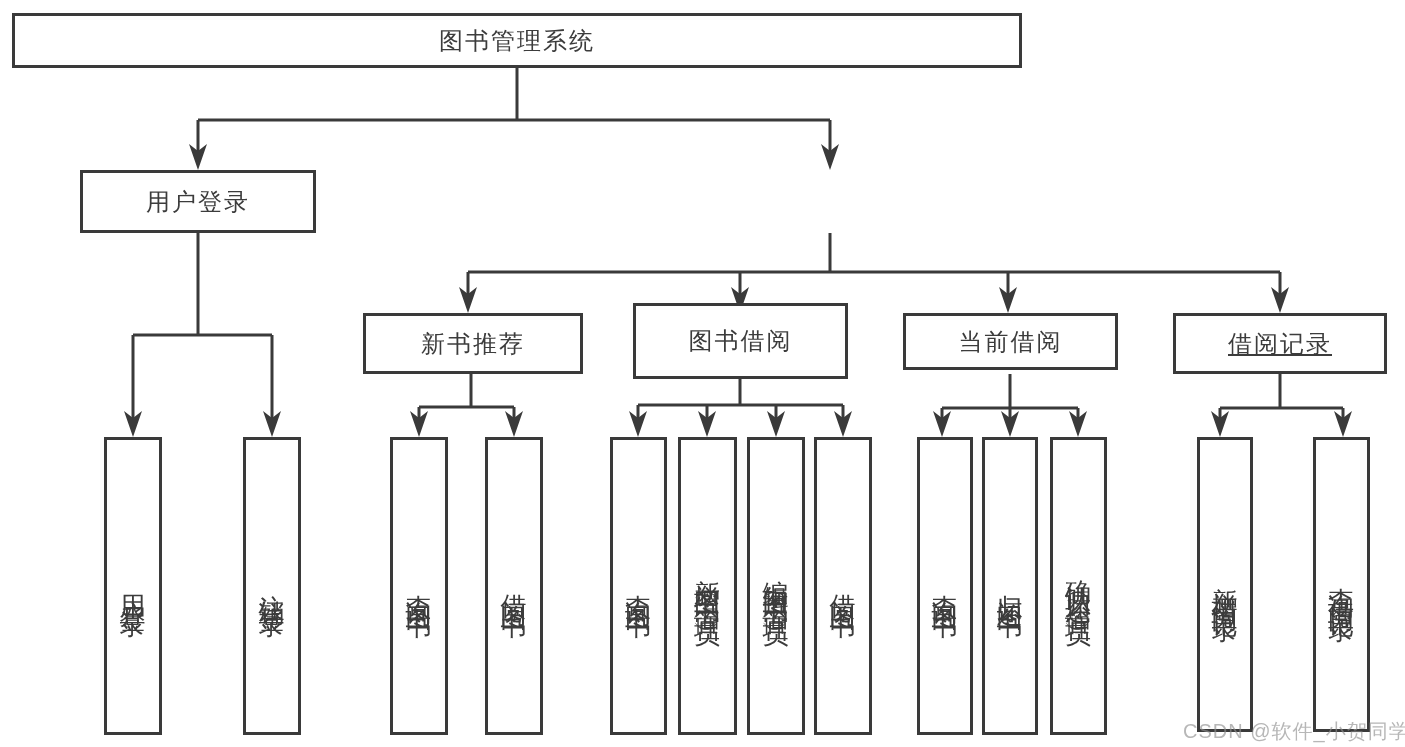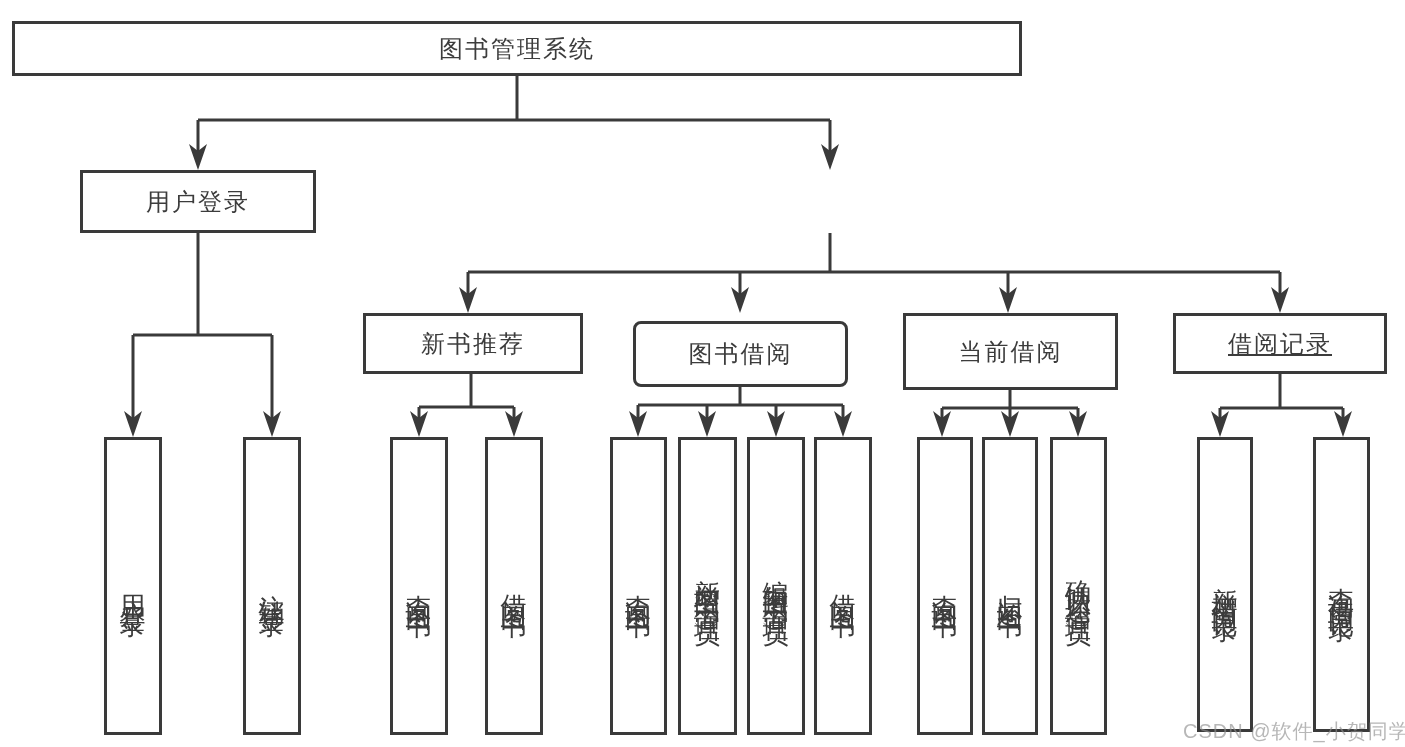--- a/index.html
+++ b/index.html
@@ -86,27 +86,27 @@
       <polygon points="767,411 776,418 785,411 776,437"></polygon>
       <polygon points="834,411 843,418 852,411 843,437"></polygon>
       <polygon points="933,411 942,418 951,411 942,437"></polygon>
       <polygon points="1001,411 1010,418 1019,411 1010,437"></polygon>
       <polygon points="1069,411 1078,418 1087,411 1078,437"></polygon>
       <polygon points="1211,411 1220,418 1229,411 1220,437"></polygon>
       <polygon points="1334,411 1343,418 1352,411 1343,437"></polygon>
     </g>
   </svg>
 
-  <div class="node" style="left:12px; top:13px; width:1010px; height:55px;margin-top:8px;">图书管理系统</div>
+  <div class="node" style="left:12px; top:13px; width:1010px; height:55px;">图书管理系统</div>
 
   <div class="node" style="left:80px; top:170px; width:236px; height:63px;">用户登录</div>
 
   <div class="node" style="left:363px; top:313px; width:220px; height:61px;">新书推荐</div>
-  <div class="node" style="left:633px; top:321px; width:215px; height:66px;border-radius:8px;">图书借阅</div>
-  <div class="node" style="left:903px; top:313px; width:215px; height:77px;">当前借阅</div>
+  <div class="node" style="left:633px; top:303px; width:215px; height:76px;">图书借阅</div>
+  <div class="node" style="left:903px; top:313px; width:215px; height:57px;">当前借阅</div>
   <div class="node" style="left:1173px; top:313px; width:214px; height:61px;text-decoration:underline;">借阅记录</div>
 
   <div class="vnode" style="left:104px; top:437px; width:58px; height:298px;">
     <span class="vlabel">用户登录</span>
   </div>
   <div class="vnode" style="left:243px; top:437px; width:58px; height:298px;">
     <span class="vlabel">注销登录</span>
   </div>
 
   <div class="vnode" style="left:390px; top:437px; width:58px; height:298px;">

